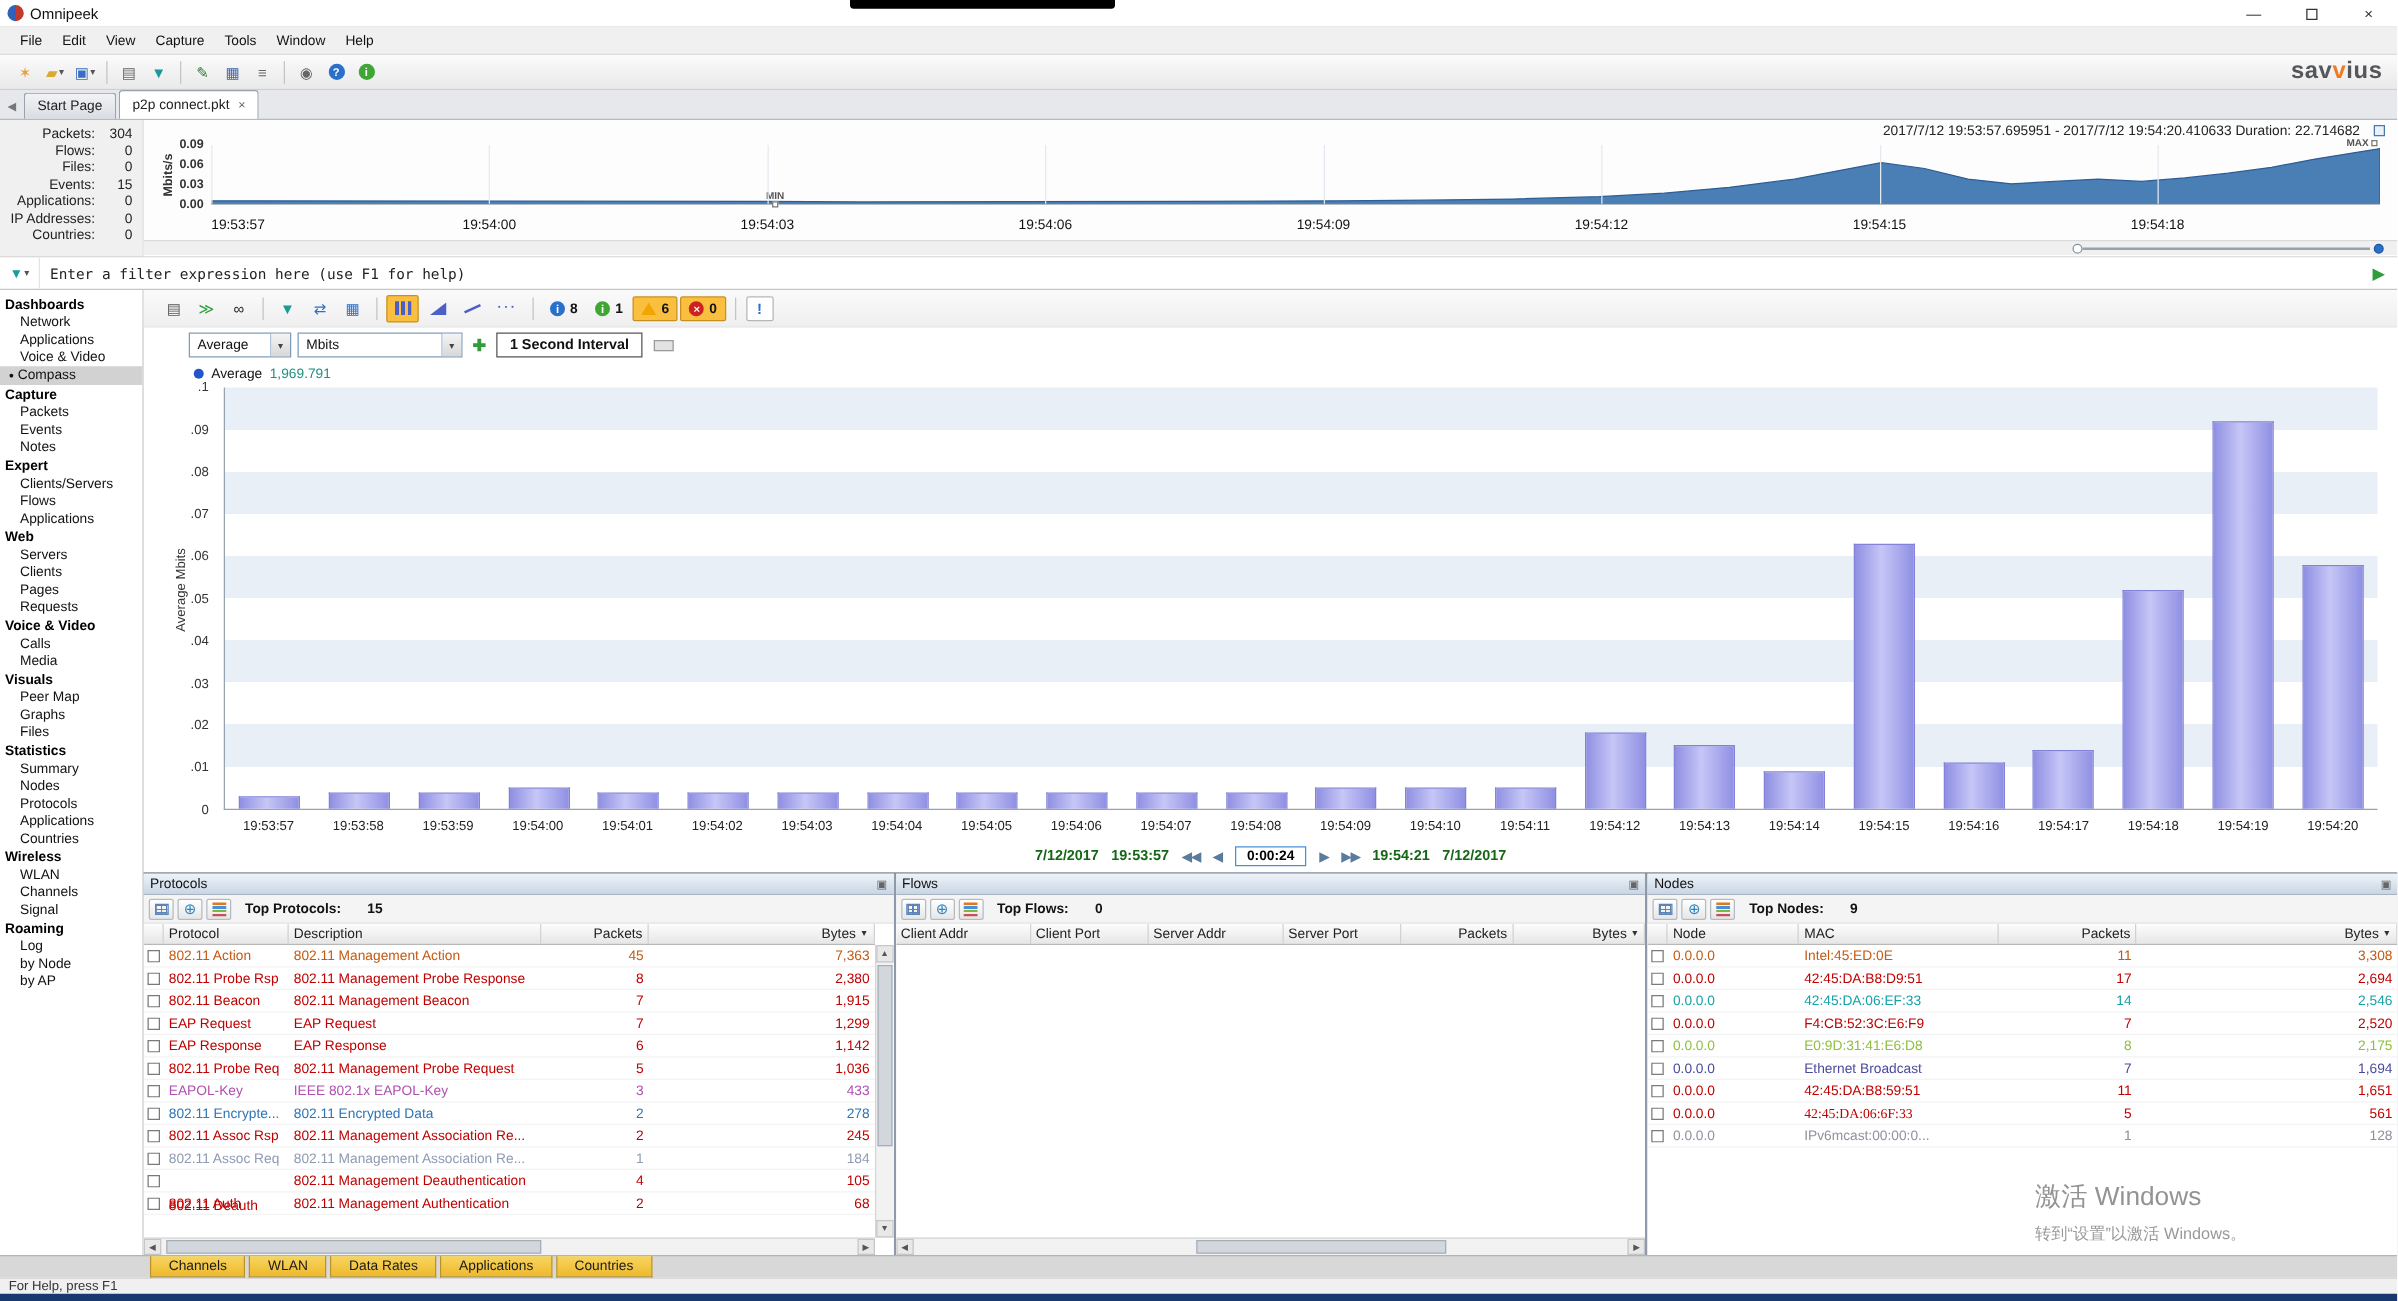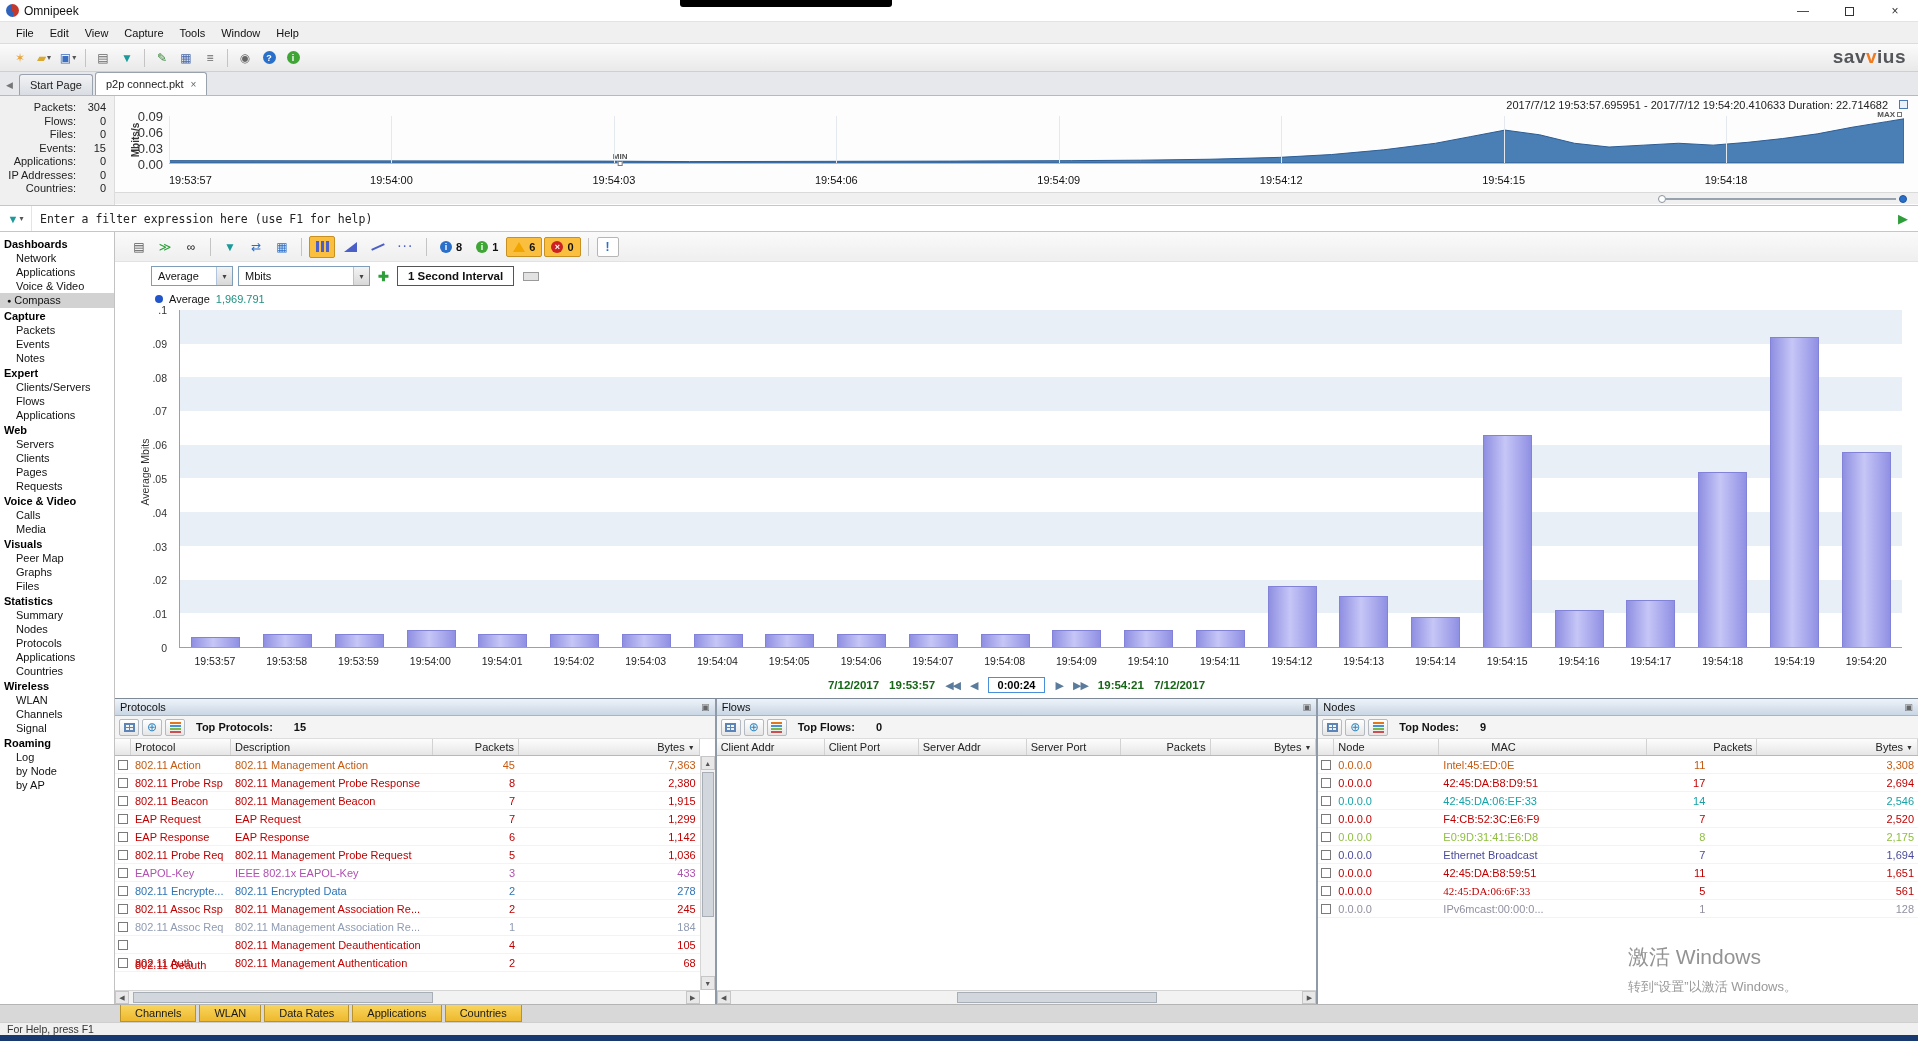--- a/index.html
+++ b/index.html
@@ -44,21 +44,21 @@
   .stats { width:115px; background:#f0f0f0; border-right:1px solid #dcdcdc; padding:5px 8px 0 4px; }
   .stats-row { display:flex; justify-content:flex-end; line-height:13.5px; }
   .stats-label { flex:1; text-align:right; color:#222; }
   .stats-value { width:30px; text-align:right; color:#222; }
 
   .tl { flex:1; position:relative; background:#fdfdfe; }
   .tl-range { position:absolute; top:3px; right:30px; font-size:11px; color:#222; }
   .tl-optbox { position:absolute; top:4px; right:10px; width:9px; height:9px; border:1px solid #4a78b0; background:#eaf1fa; }
   .tl-ylabel { position:absolute; left:20px; top:44px; transform:translate(-50%,-50%) rotate(-90deg); font-size:10px; font-weight:bold; color:#333; white-space:nowrap; }
   .tl-yticks { position:absolute; left:26px; width:24px; top:20px; height:48px; }
-  .tl-ytick { position:absolute; right:2px; transform:translateY(-50%); font-size:13px; color:#333; }
+  .tl-ytick { position:absolute; right:2px; transform:translateY(-50%); font-size:10px; color:#333;font-weight:bold; }
   .tl-plot { position:absolute; left:54px; right:14px; top:20px; height:48px; border-bottom:1px solid #b4bcc6; }
   .tl-svg { position:absolute; inset:0; width:100%; height:100%; }
   .tl-grid { position:absolute; top:0; bottom:0; width:1px; background:#e4e9ef; }
   .tl-min { position:absolute; left:26%; bottom:-3px; transform:translateX(-50%); display:flex; flex-direction:column; align-items:center; line-height:8px; }
   .tl-max { position:absolute; right:2px; top:-6px; display:flex; align-items:center; gap:2px; }
   .marker-label { font-size:8px; font-weight:bold; color:#555; }
   .mark-box { width:5px; height:5px; background:#fff; border:1px solid #777; display:inline-block; }
   .tl-xticks { position:absolute; left:54px; right:14px; top:78px; height:14px; }
   .tl-xtick { position:absolute; transform:translateX(-50%); font-size:11px; color:#111; white-space:nowrap; }
   .tl-scroll { position:absolute; left:0; right:0; top:96px; height:12px; background:#f0f0f0; border-top:1px solid #dadada; }
@@ -822,21 +822,21 @@
               </span>
               <span class="p-toplabel">Top Nodes:</span>
               <span class="p-topcount">9</span>
             </div>
             <div class="tbl-wrap">
               <div class="thead">
                 <div class="th cbcol"></div>
                 <div class="th left" style="width: 105px; flex: 0 0 auto;">
                   <span>Node</span>
                 </div>
-                <div class="th left" style="width: 160px; flex: 0 0 auto; margin-left: 48px;">
+                <div class="th left" style="width: 160px; flex: 0 0 auto;">
                   <span>MAC</span>
                 </div>
                 <div class="th right" style="width: 110px; flex: 0 0 auto;">
                   <span>Packets</span>
                 </div>
                 <div class="th right" style="flex: 1 1 0%;">
                   <span>Bytes</span>
                   <span class="sort">▼</span>
                 </div>
               </div>

